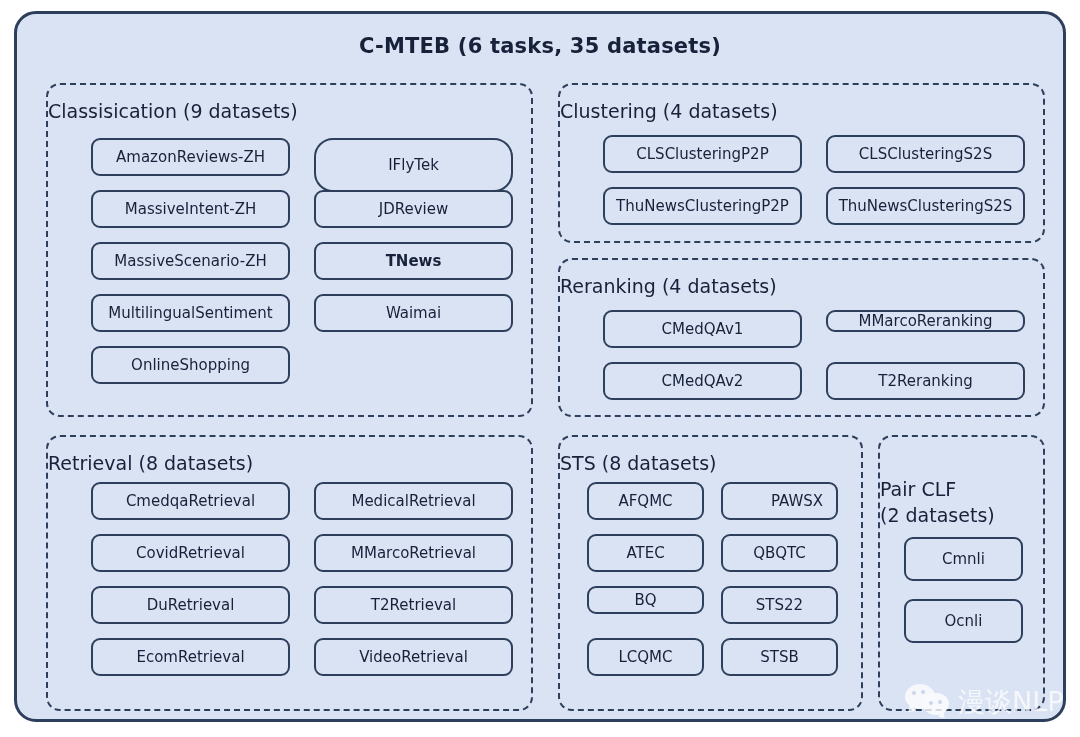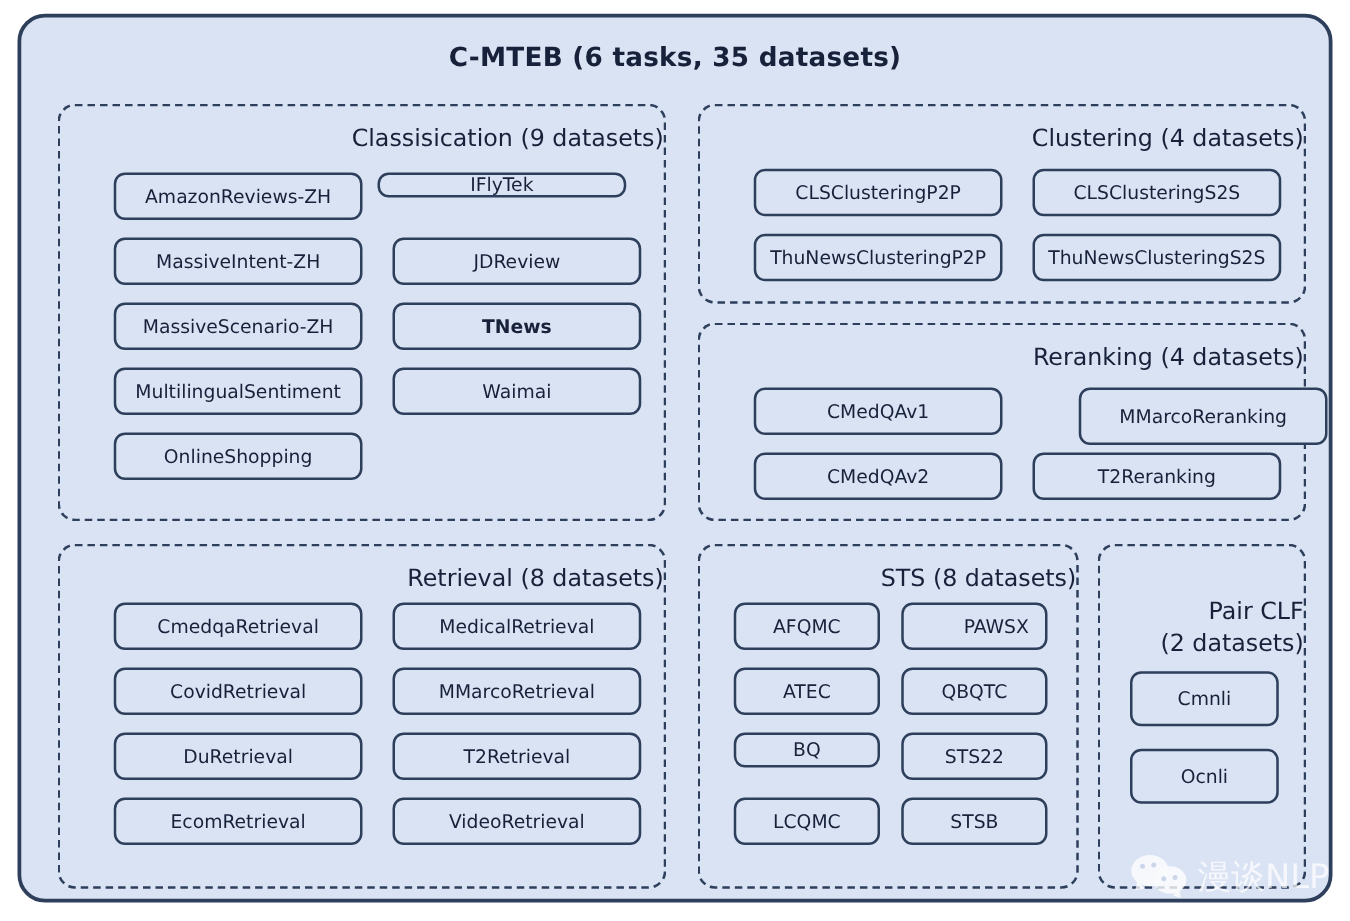--- a/index.html
+++ b/index.html
@@ -52,21 +52,21 @@
     position: absolute;
     box-sizing: border-box;
     border: 2px dashed #2e3f5c;
     border-radius: 14px;
     background: transparent;
   }
   .group-title {
     position: absolute;
     left: 0;
     width: 100%;
-    text-align: right;
+    text-align: left;
     font-size: 19px;
     color: #17213a;
     line-height: 26px;
     white-space: pre-line;
   }
 
   
   .chip {
     position: absolute;
     box-sizing: border-box;
@@ -173,42 +173,42 @@
 
 <div class="canvas">
 
   <div class="outer">
 
     <div class="suite-title">C-MTEB (6 tasks, 35 datasets)</div>
 
     <div class="group" id="grp-classification">
       <div class="group-title">Classisication (9 datasets)</div>
     <div class="chip" style="left: 43px; top: 53px; width: 199px; height: 38px;">AmazonReviews-ZH</div>
-        <div class="chip" style="left: 254px; top: 53px; width: 199px; height: 20px;">IFlyTek</div>
+        <div class="chip" style="left: 266px; top: 53px; width: 199px; height: 54px; border-radius: 19px;">IFlyTek</div>
         <div class="chip" style="left: 43px; top: 105px; width: 199px; height: 38px;">MassiveIntent-ZH</div>
         <div class="chip" style="left: 266px; top: 105px; width: 199px; height: 38px;">JDReview</div>
         <div class="chip" style="left: 43px; top: 157px; width: 199px; height: 38px;">MassiveScenario-ZH</div>
         <div class="chip" style="left: 266px; top: 157px; width: 199px; height: 38px; font-weight: bold;">TNews</div>
         <div class="chip" style="left: 43px; top: 209px; width: 199px; height: 38px;">MultilingualSentiment</div>
         <div class="chip" style="left: 266px; top: 209px; width: 199px; height: 38px;">Waimai</div>
         <div class="chip" style="left: 43px; top: 261px; width: 199px; height: 38px;">OnlineShopping</div>
       </div>
 
     <div class="group" id="grp-clustering">
       <div class="group-title">Clustering (4 datasets)</div>
     <div class="chip" style="left: 43px; top: 50px; width: 199px; height: 38px;">CLSClusteringP2P</div>
         <div class="chip" style="left: 266px; top: 50px; width: 199px; height: 38px;">CLSClusteringS2S</div>
         <div class="chip" style="left: 43px; top: 102px; width: 199px; height: 38px;">ThuNewsClusteringP2P</div>
         <div class="chip" style="left: 266px; top: 102px; width: 199px; height: 38px;">ThuNewsClusteringS2S</div>
       </div>
 
     <div class="group" id="grp-reranking">
       <div class="group-title">Reranking (4 datasets)</div>
     <div class="chip" style="left: 43px; top: 50px; width: 199px; height: 38px;">CMedQAv1</div>
-        <div class="chip" style="left: 266px; top: 50px; width: 199px; height: 46px; margin-left: 37px;">MMarcoReranking</div>
+        <div class="chip" style="left: 266px; top: 50px; width: 199px; height: 22px;">MMarcoReranking</div>
         <div class="chip" style="left: 43px; top: 102px; width: 199px; height: 38px;">CMedQAv2</div>
         <div class="chip" style="left: 266px; top: 102px; width: 199px; height: 38px;">T2Reranking</div>
       </div>
 
     <div class="group" id="grp-retrieval">
       <div class="group-title">Retrieval (8 datasets)</div>
     <div class="chip" style="left: 43px; top: 45px; width: 199px; height: 38px;">CmedqaRetrieval</div>
         <div class="chip" style="left: 266px; top: 45px; width: 199px; height: 38px;">MedicalRetrieval</div>
         <div class="chip" style="left: 43px; top: 97px; width: 199px; height: 38px;">CovidRetrieval</div>
         <div class="chip" style="left: 266px; top: 97px; width: 199px; height: 38px;">MMarcoRetrieval</div>

